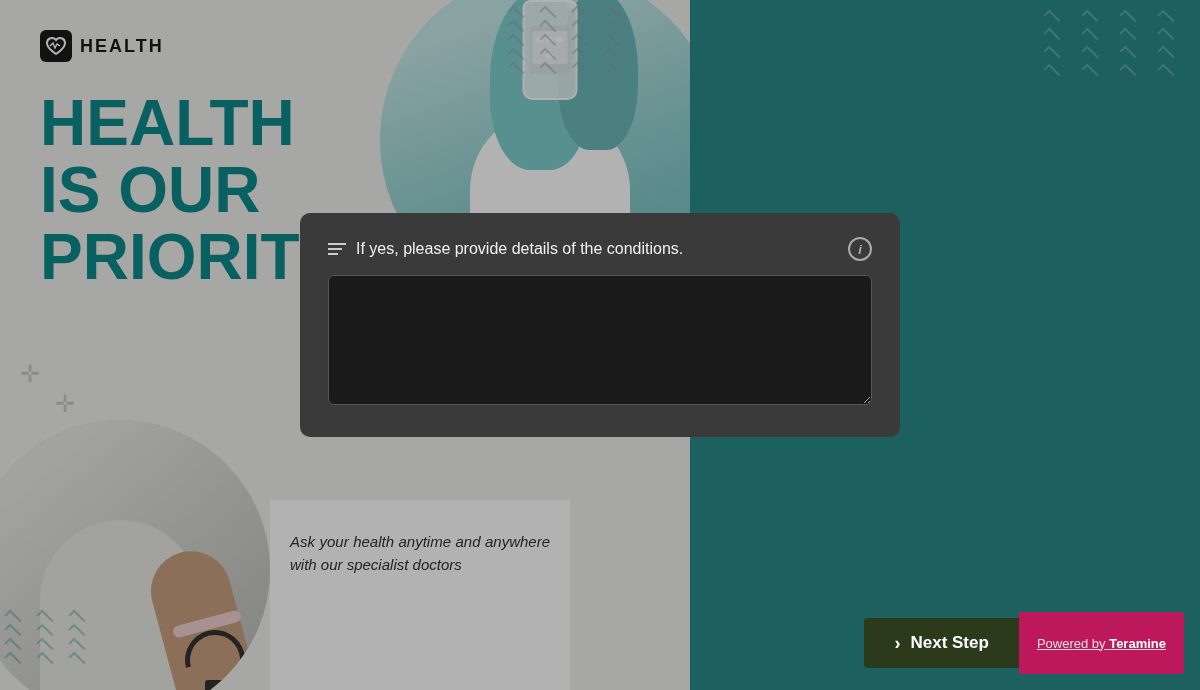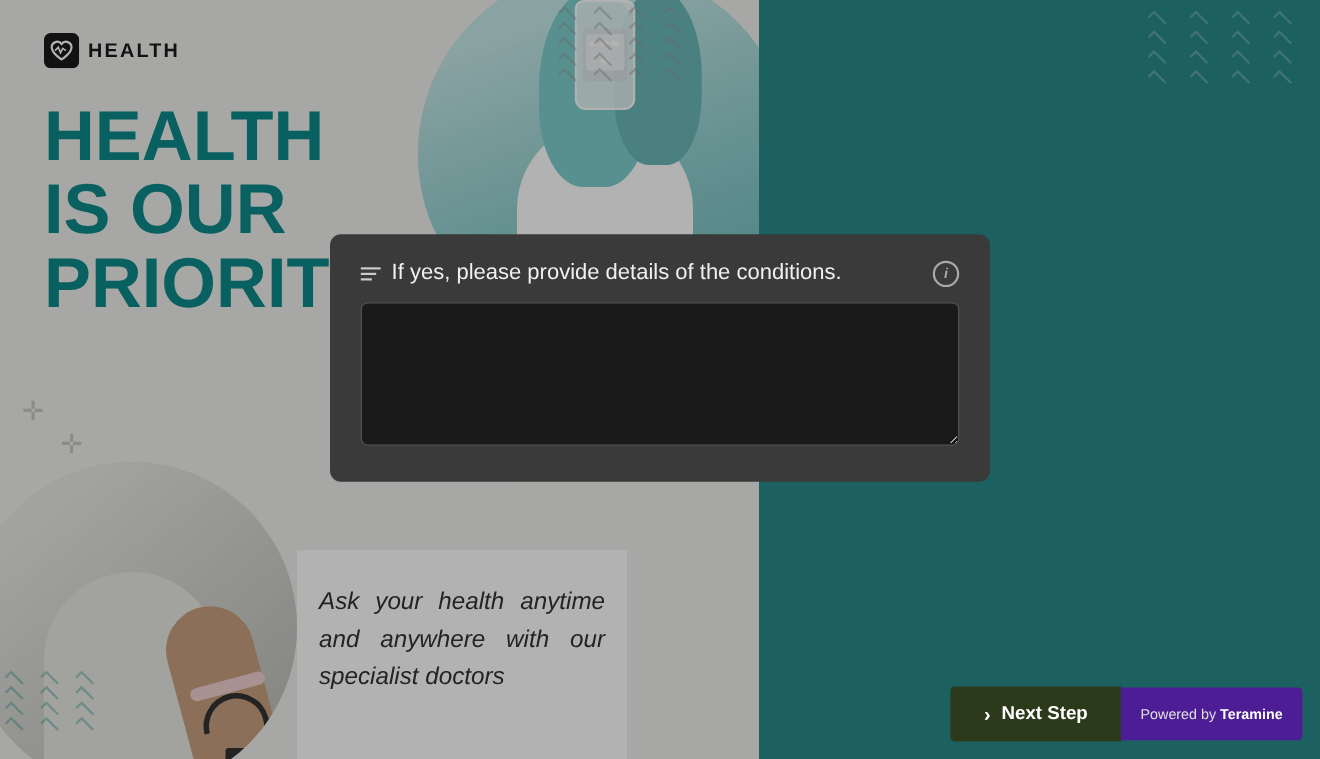--- a/index.html
+++ b/index.html
@@ -120,21 +120,21 @@
       bottom: 0;
       left: 270px;
       width: 300px;
       height: 190px;
       background: white;
       padding: 30px 20px;
       z-index: 8;
     }
 
     .bottom-text-box p {
-      font-size: 22px;
+      font-size: 15px;
       font-style: italic;
       color: #333;
       line-height: 1.55;
       text-align: justify;
       font-weight: 500;
     }
 
     
     .right-panel {
       position: absolute;
@@ -172,21 +172,21 @@
       align-items: center;
       justify-content: space-between;
       margin-bottom: 14px;
     }
 
     .modal-question {
       display: flex;
       align-items: center;
       gap: 10px;
       color: #f0f0f0;
-      font-size: 20px;
+      font-size: 16px;
       font-weight: 400;
       flex: 1;
     }
 
     .lines-icon {
       display: flex;
       flex-direction: column;
       gap: 3px;
       flex-shrink: 0;
     }
@@ -243,29 +243,30 @@
       gap: 10px;
       border-radius: 4px 0 0 4px;
     }
 
     .next-arrow {
       font-size: 18px;
       font-weight: 700;
     }
 
     .powered-by {
-      background: #4c1d95;
-      height: 48px;
+      background: #be185d;
+      height: 62px;
       display: flex;
       align-items: center;
       padding: 0 18px;
       font-size: 13px;
       color: #e0e0e0;
       border-radius: 0 4px 4px 0;
       white-space: nowrap;
+      text-decoration: underline;
     }
 
     .powered-by strong {
       font-weight: 800;
       color: white;
     }
 
     
     .chevron-row {
       display: flex;

